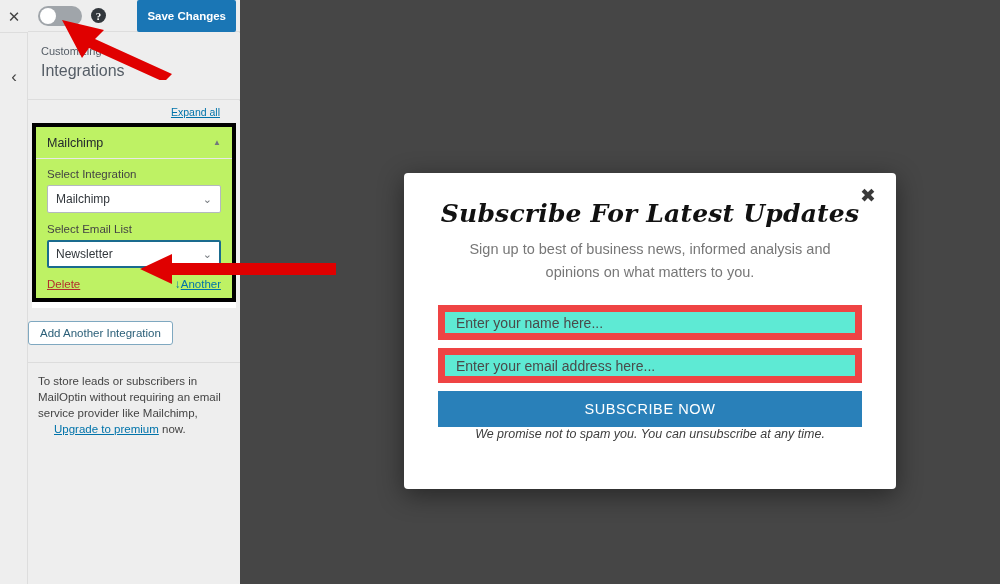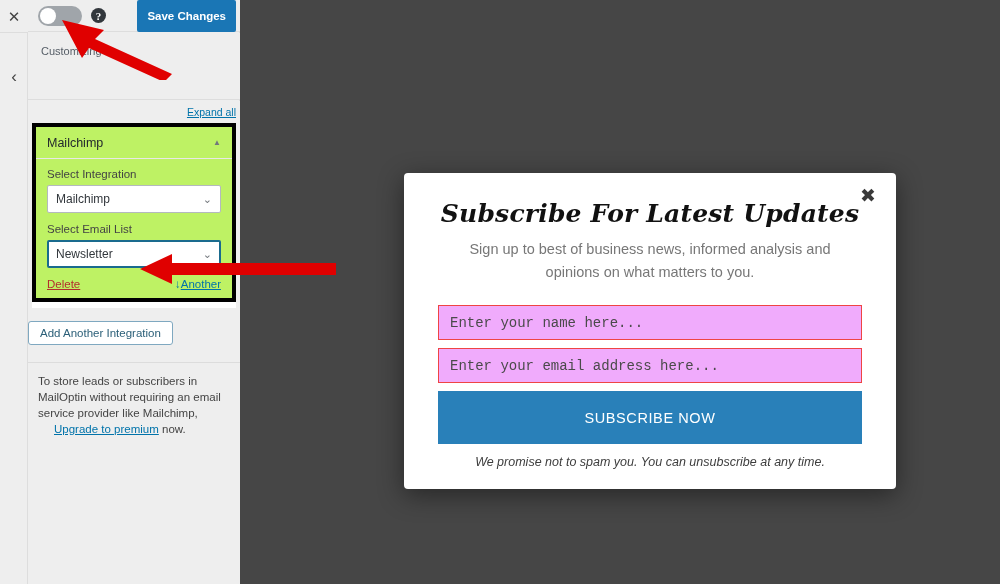--- a/index.html
+++ b/index.html
@@ -100,21 +100,21 @@
 
   
   .cz-pane {
     position: absolute; left: 28px; top: 101px;
     width: 212px; height: 483px;
     background: #eeeeee;
     overflow: hidden;
   }
   .expand-all-row {
     height: 22px; display: flex; align-items: center; justify-content: flex-end;
-    padding-right: 4px;
+    padding-right: 20px;
   }
   .expand-all {
     font-size: 10.5px; color: #0073aa; text-decoration: underline; cursor: pointer;
   }
 
   .panel-card {
     background: #bef264;
     border: 4px solid #000000;
     margin: 0 4px;
   }
@@ -213,38 +213,38 @@
   }
   .modal-sub {
     margin-top: 10px;
     text-align: center;
     font-size: 14.5px; color: #777777; line-height: 23px;
     padding: 0 6px;
   }
   .modal-form { margin-top: 21px; }
   .m-input {
     width: 100%; height: 35px;
-    border: 1px solid #ef4444;
-    background: #f0abfc;
-    font-family: Liberation Mono, monospace;
+    border: 7px solid #ef4444;
+    background: #5eead4;
+    font-family: Liberation Sans, sans-serif;
     font-size: 14px; color: #444;
     padding: 0 11px;
     margin-bottom: 8px;
     outline: none;
   }
   .m-input::placeholder { color: #4a4a4a; opacity: 1; }
   .m-submit {
-    width: 100%; height: 53px;
+    width: 100%; height: 36px;
     background: #2980b9; color: #ffffff;
     border: none; cursor: pointer;
     font-size: 14.5px; letter-spacing: 0.6px;
     font-family: "Liberation Sans", sans-serif;
   }
   .m-note {
-    margin-top: 11px; text-align: center;
+    margin-top: 0; text-align: center;
     font-style: italic; font-size: 12.5px; color: #3d3d3d;
   }
 
   
   .arrow-svg { position: absolute; pointer-events: none; }
 </style>
 </head>
 <body>
 
 <div id="app">
@@ -260,20 +260,21 @@
     <div class="cz-header">
       <div class="toggle-switch">
         <div class="toggle-knob"></div>
       </div>
       <div class="help-icon">?</div>
       <button class="save-btn">Save Changes</button>
     </div>
 
     <div class="cz-title">
       <div class="cz-subtitle">Customizing</div>
+      <div class="cz-heading">Integrations</div>
     </div>
 
     <div class="cz-pane">
 
       <div class="expand-all-row">
         <span class="expand-all">Expand all</span>
       </div>
 
       <div class="panel-card">
         <div class="panel-head">

